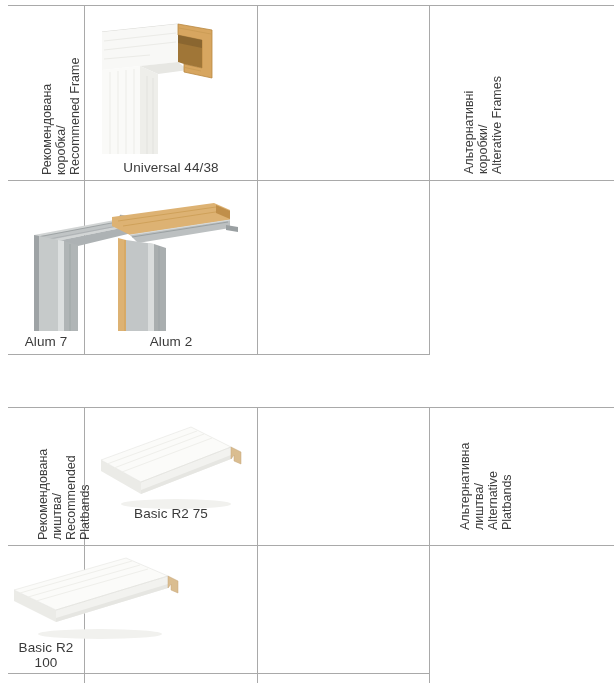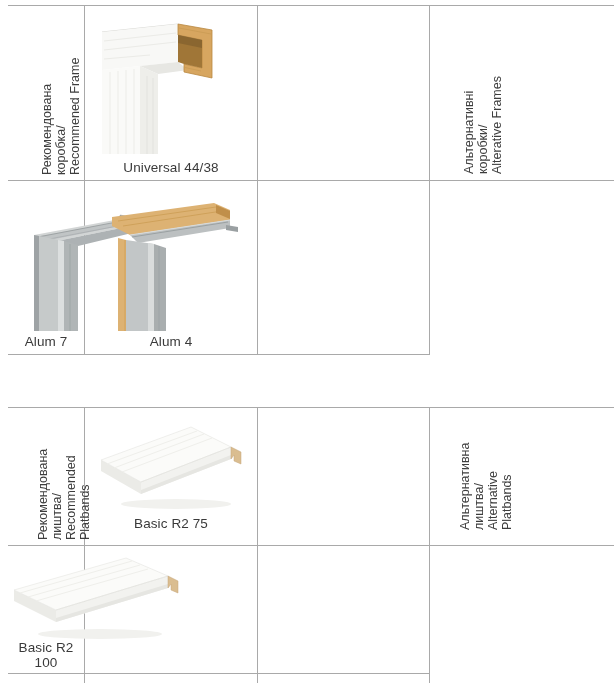--- a/index.html
+++ b/index.html
@@ -11,21 +11,21 @@
   }
   .tbl{position:absolute;display:grid;grid-template-columns:77px 173px 172px 228px;border-top:1px solid #a9a9a9;}
   .t1{left:8px;top:5px;grid-template-rows:175px 174px;}
   .t2{left:8px;top:407px;grid-template-rows:138px 128px 10px;}
   .cell{position:relative;border-right:1px solid #a9a9a9;border-bottom:1px solid #a9a9a9;box-sizing:border-box;overflow:visible;}
   .stub{border-bottom:none;}
   .cap{
     position:absolute;left:0;right:0;bottom:5px;text-align:center;
     font-size:13.5px;color:#3a3a3a;letter-spacing:0.1px;
   }
-  .cap.hi{bottom:14px;}
+  .cap.hi{bottom:24px;}
   .cap.hi2{bottom:3px;}
   .rlabel{
     position:absolute;transform:rotate(-90deg);transform-origin:center;
     font-size:12.5px;line-height:14px;color:#3d3d3d;
     text-align:left;padding-left:6px;box-sizing:border-box;
   }
   .rl-a{width:140px;height:42px;left:-17px;top:84px;}
   .rl-b{width:140px;height:42px;left:-17px;top:83px;}
   .rl-c{width:120px;height:56px;left:-4px;top:50px;}
   .rl-d{width:120px;height:56px;left:-4px;top:40px;}
@@ -109,21 +109,21 @@
         <path d="M34,46 L134,31" stroke="#d8dbdb" stroke-width="1" fill="none"></path>
         <polygon points="130,36 142,38 142,43 130,41" fill="#9aa0a2"></polygon>
         <polygon points="22,49 30,51 30,142 22,142" fill="#ddb273"></polygon>
         <path d="M29,51 L29,142" stroke="#c9994f" stroke-width="0.6" fill="none"></path>
         <polygon points="30,51 58,55 58,142 30,142" fill="#c2c6c7"></polygon>
         <polygon points="52,54 58,55 58,142 52,142" fill="#d9dcdc"></polygon>
         <polygon points="58,55 70,59 70,142 58,142" fill="#a9aeaf"></polygon>
         <path d="M63,57 L63,142" stroke="#999fa1" stroke-width="0.6" fill="none"></path>
       </svg>
     </div>
-    <div class="cap">Alum 4</div>
+    <div class="cap">Alum 2</div>
   </div>
 
   <div class="cell"></div>
 </div>
 
 <div class="tbl t2">
 
   <div class="cell">
     <div class="rlabel rl-c">
       <span>Рекомендована</span>

